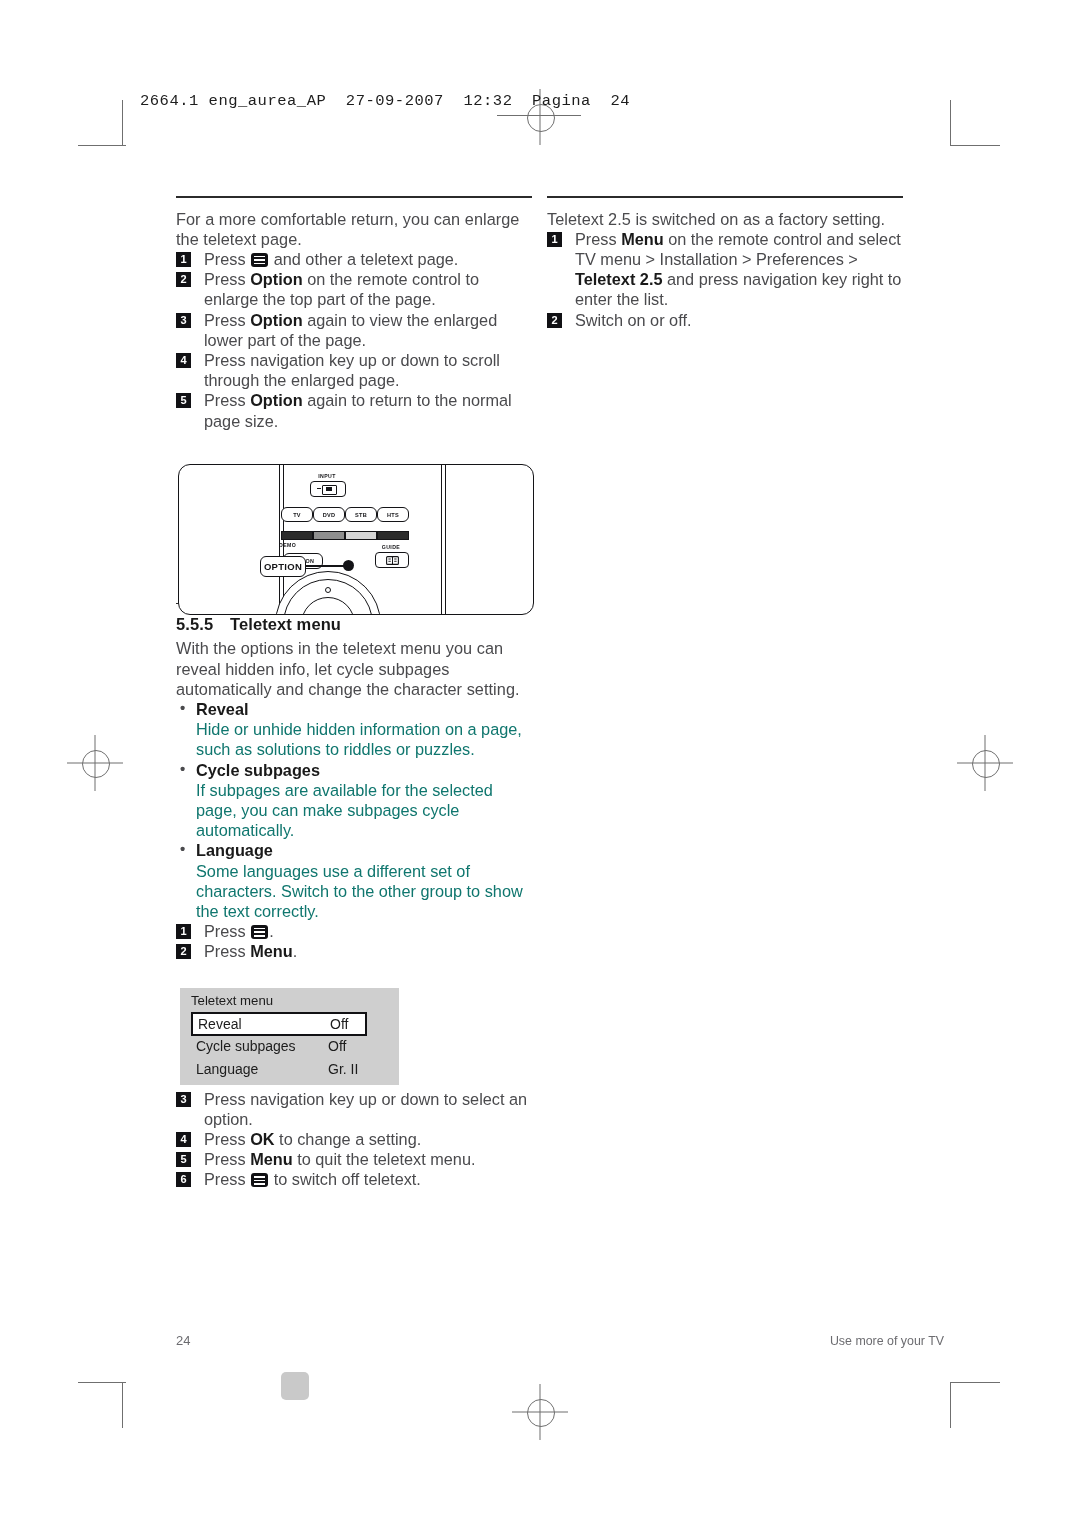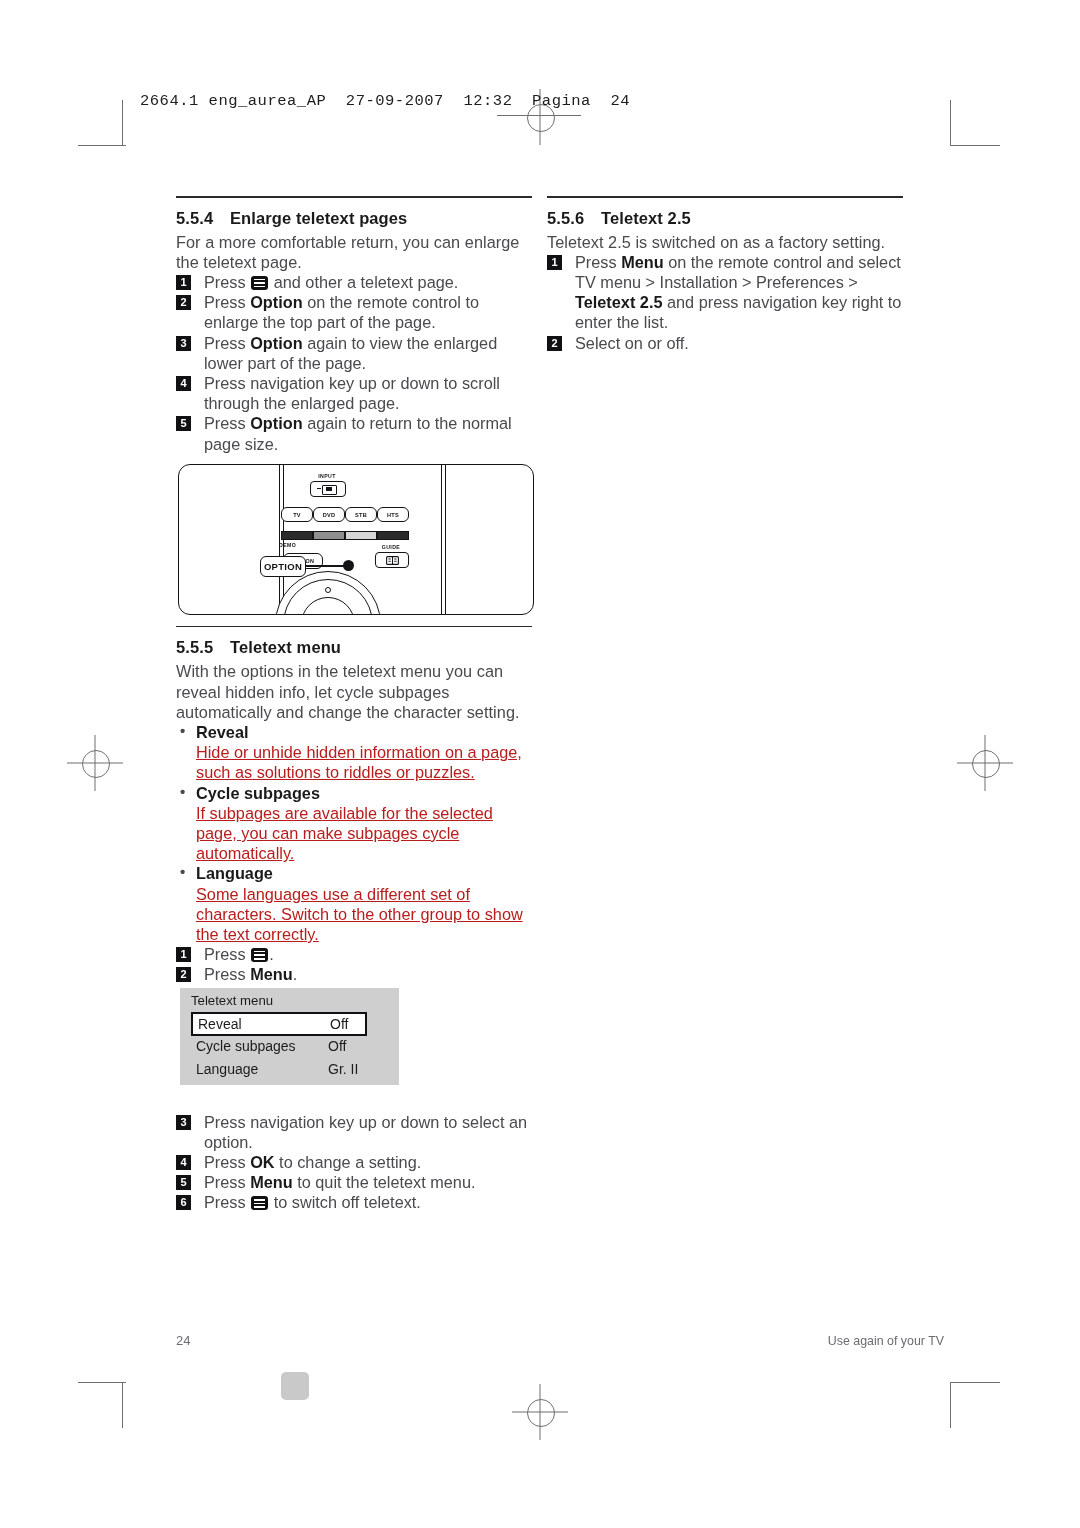--- a/index.html
+++ b/index.html
@@ -55,21 +55,21 @@
     width:15px;height:15px;background:#111114;color:#fff;
     font-size:11px;font-weight:bold;line-height:15px;text-align:center;
     font-family:"Liberation Sans",sans-serif;
   }
   b.kw{color:#1a1a1a;font-weight:bold;}
 
   ul.bullets{margin:0;padding:0;list-style:none;}
   ul.bullets > li{font-size:16.3px;line-height:20.2px;}
   .blabel{position:relative;padding-left:20px;font-weight:bold;color:#1a1a1a;}
   .blabel:before{content:"\2022";position:absolute;left:4px;top:-1px;font-size:15px;color:#4a4a4d;}
-  .bdesc{padding-left:20px;color:#b91c1c;text-decoration:underline;}
+  .bdesc{padding-left:20px;color:#0f766e;}
 
   
   .tt-icon{
     display:inline-block;width:17px;height:14px;vertical-align:-2px;
     background:#111114;border-radius:3px;position:relative;margin:0 1px;
   }
   .tt-icon i{position:absolute;left:3px;right:3px;height:1.6px;background:#fff;}
   .tt-icon i:nth-child(1){top:2.6px;}
   .tt-icon i:nth-child(2){top:6.2px;}
   .tt-icon i:nth-child(3){top:9.8px;}
@@ -178,23 +178,20 @@
       <div class="c"></div>
   </div>
   <div class="gray-square"></div>
 
   <div class="slug">2664.1 eng_aurea_AP  27-09-2007  12:32  Pagina  24</div>
   <div class="slug-rule"></div>
 
   <div class="col col-left">
 
     <div class="hrule"></div>
-    <h3 class="sec">
-      <span class="num">5.5.4</span><span>Enlarge teletext pages</span>
-    </h3>
     <p class="body">For a more comfortable return, you can enlarge the teletext page.</p>
 
     <ol class="steps">
       <li>
         <span class="stepnum">1</span><span>Press </span><span class="tt-icon"><i></i><i></i><i></i></span><span> and other a teletext page.</span>
       </li>
       <li>
         <span class="stepnum">2</span><span>Press </span><b class="kw">Option</b><span> on the remote control to enlarge the top part of the page.</span>
       </li>
       <li>
@@ -253,33 +250,30 @@
         <span class="stepnum">5</span><span>Press </span><b class="kw">Menu</b><span> to quit the teletext menu.</span>
       </li>
       <li>
         <span class="stepnum">6</span><span>Press </span><span class="tt-icon"><i></i><i></i><i></i></span><span> to switch off teletext.</span>
       </li>
     </ol>
   </div>
 
   <div class="col col-right">
     <div class="hrule"></div>
-    <h3 class="sec">
-      <span class="num">5.5.6</span><span>Teletext 2.5</span>
-    </h3>
     <p class="body">Teletext 2.5 is switched on as a factory setting.</p>
 
     <ol class="steps">
       <li>
         <span class="stepnum">1</span><span>Press </span><b class="kw">Menu</b><span> on the remote control and select</span><br>
         <span>TV menu &gt;  Installation &gt; Preferences &gt;</span><br>
         <b class="kw">Teletext 2.5</b><span> and press navigation key right to enter the list.</span>
       </li>
       <li>
-        <span class="stepnum">2</span><span>Select on or off.</span>
+        <span class="stepnum">2</span><span>Switch on or off.</span>
       </li>
     </ol>
   </div>
 
   <div class="remote">
     <div class="rc-divider d1"></div>
     <div class="rc-divider d2"></div>
     <div class="rc-divider d3"></div>
     <div class="rc-divider d4"></div>
 
@@ -334,15 +328,15 @@
       <span class="lbl">Cycle subpages</span>
       <span class="val">Off</span>
     </div>
     <div class="osd-row" style="top:71px;">
       <span class="lbl">Language</span>
       <span class="val">Gr. II</span>
     </div>
   </div>
 
   <div class="pgnum">24</div>
-  <div class="foot-right">Use again of your TV</div>
+  <div class="foot-right">Use more of your TV</div>
 
 </div>
 
 </body></html>

